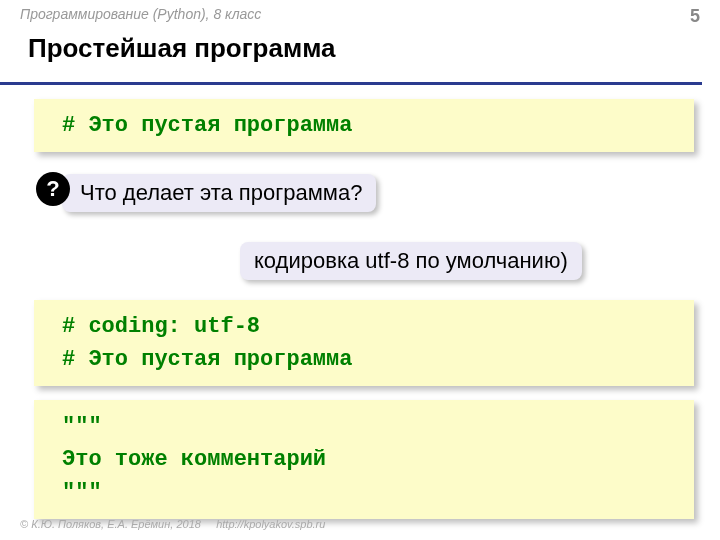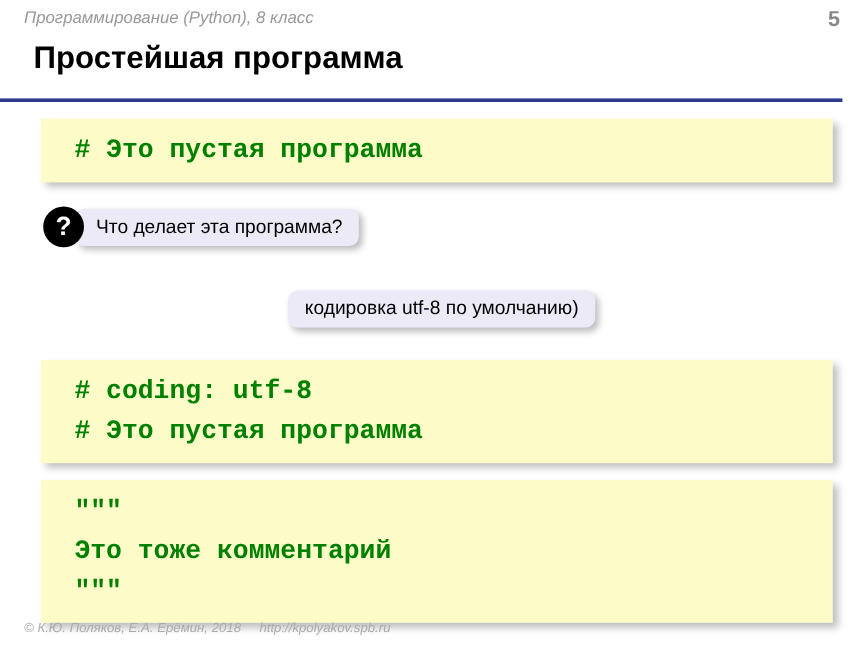--- a/index.html
+++ b/index.html
@@ -64,21 +64,21 @@
       display: flex;
       align-items: center;
       justify-content: center;
       z-index: 2;
     }
     .callout {
       position: absolute;
       background: #eceaf6;
       border-radius: 8px;
       padding: 6px 14px;
-      font-size: 16px;
+      font-size: 22px;
       color: #000;
       box-shadow: 3px 3px 5px rgba(0,0,0,0.25);
       line-height: 1.2;
     }
     .callout-q {
       left: 62px;
       top: 8px;
       padding-left: 18px;
     }
     .callout-r1 {

